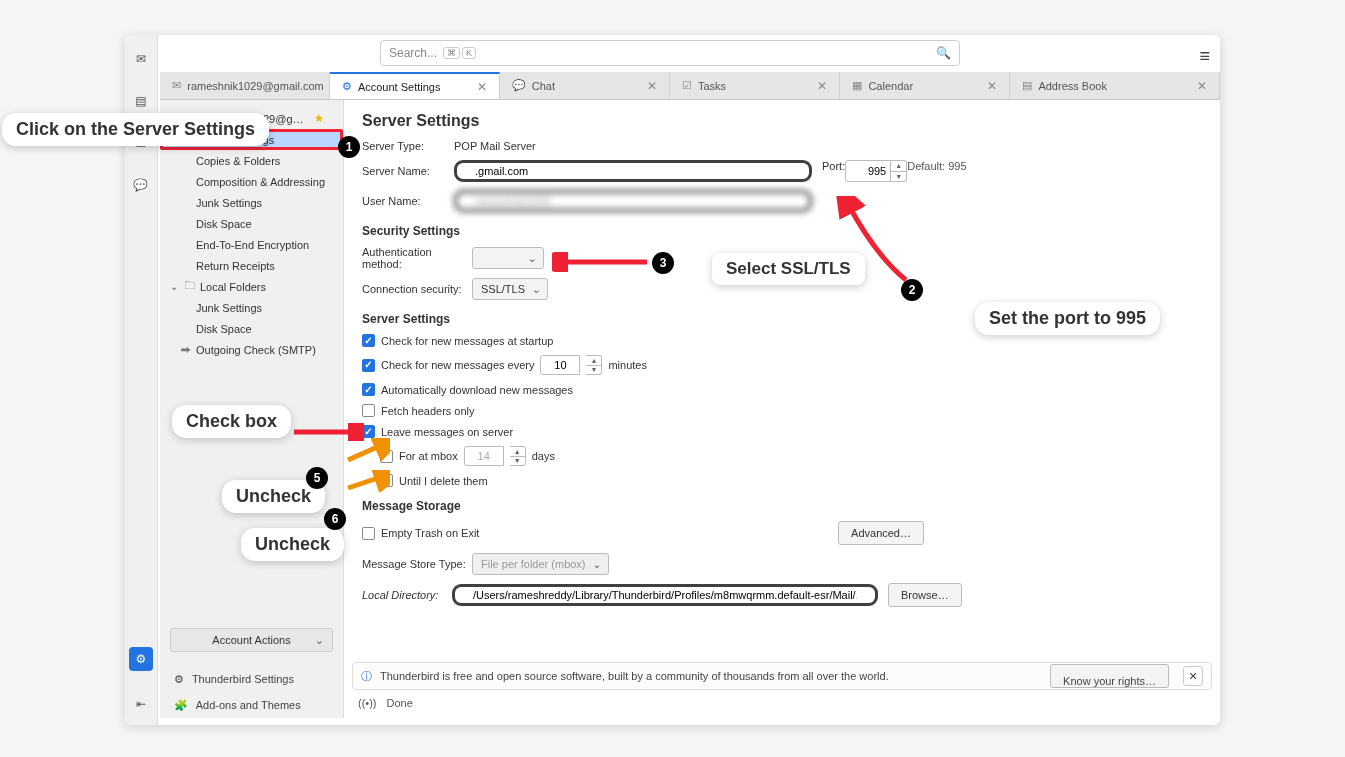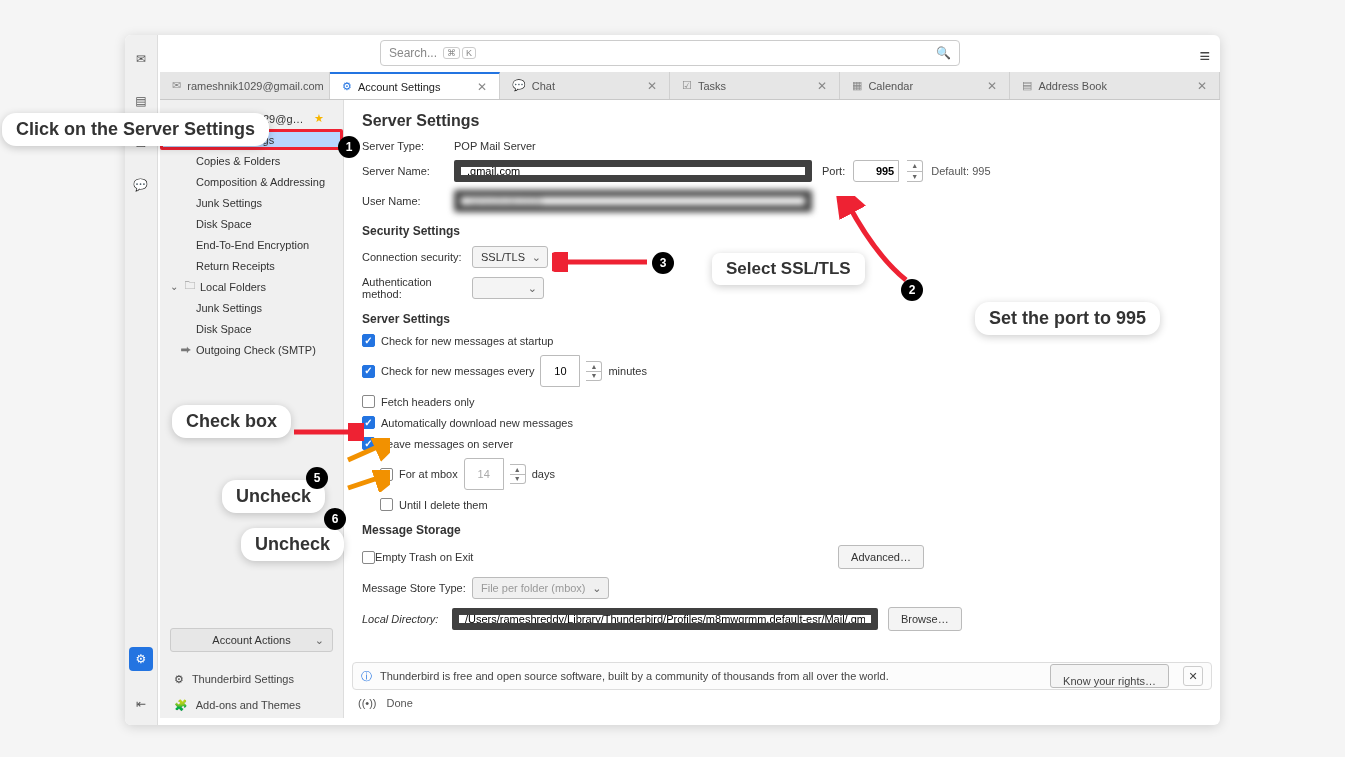--- a/index.html
+++ b/index.html
@@ -44,36 +44,36 @@
 .account-actions { margin:6px 10px; height:24px; background:#e7e7e7; border:1px solid #ccc; border-radius:3px; display:flex; align-items:center; justify-content:center; font-size:11px; color:#333; cursor:pointer; position:relative; }
 .account-actions::after { content:"⌄"; position:absolute; right:8px; color:#666; }
 .sidebar-bottom { padding:8px 0 0 14px; }
 .sb-link { display:flex; align-items:center; gap:8px; height:26px; font-size:11px; color:#444; cursor:pointer; }
 
 
 .content { flex:1; padding:12px 22px 0 18px; position:relative; overflow:auto; }
 h1 { font-size:16px; font-weight:600; margin-bottom:10px; }
 .row { display:flex; align-items:center; margin-bottom:8px; font-size:11px; }
 .lbl { width:92px; color:#333; }
-.txt-input { border:7px solid #404040; border-radius:2px; height:22px; padding:0 6px; font-size:11px; background:#fff; }
+.txt-input { border:3px solid #404040; border-radius:9px; height:22px; padding:0 18px; font-size:11px; background:#fff; }
 .wide { width:358px; }
-.port-row { display:flex; align-items:center; gap:8px; font-size:11px; }
-.port-input { width:46px; text-align:right; border:1px solid #bbb; border-radius:3px 0 0 3px; height:22px; padding:0 4px; font-size:11px;font-weight:bold; }
+.port-row { display:flex; align-items:flex-start; font-size:11px; }
+.port-input { width:46px; text-align:right; border:1px solid #bbb; border-radius:3px 0 0 3px; height:22px; padding:0 4px; font-size:11px; }
 .stepper { width:16px; height:22px; border:1px solid #bbb; border-left:0; border-radius:0 3px 3px 0; display:flex; flex-direction:column; }
 .stepper div { flex:1; font-size:7px; display:flex; align-items:center; justify-content:center; color:#666; border-bottom:1px solid #bbb; cursor:pointer; }
 .stepper div:last-child { border-bottom:0; }
 .section-h { font-weight:600; font-size:12px; margin:12px 0 8px 0; }
 .sel-box { border:1px solid #bbb; background:#f4f4f4; height:22px; border-radius:3px; min-width:72px; padding:0 22px 0 8px; font-size:11px; display:inline-flex; align-items:center; position:relative; cursor:pointer; }
 .sel-box::after { content:"⌄"; position:absolute; right:6px; color:#666; }
 .chk-row { display:flex; align-items:center; gap:6px; font-size:11px; margin-bottom:8px; }
 .chk-row.indent { margin-left:18px; }
 .chk { width:13px; height:13px; border:1px solid #888; border-radius:2px; display:inline-flex; align-items:center; justify-content:center; background:#fff; cursor:pointer; }
 .chk.on { background:#2374e1; border-color:#2374e1; }
 .chk.on::after { content:"✓"; color:#fff; font-size:10px; font-weight:bold; line-height:1; }
-.small-input { width:40px; text-align:center; border:1px solid #bbb; border-radius:3px 0 0 3px; height:32px; font-size:11px; padding:4px 2px; }
+.small-input { width:40px; text-align:center; border:1px solid #bbb; border-radius:3px 0 0 3px; height:20px; font-size:11px; padding:4px 2px; }
 .btn { border:1px solid #bbb; background:#f4f4f4; border-radius:3px; height:24px; padding:0 12px; font-size:11px; display:inline-flex; align-items:center; cursor:pointer; }
 .dir-input { width:426px; }
 .blurred { filter:blur(3px); color:#999; }
 
 
 .info-bar { position:absolute; bottom:28px; left:8px; right:8px; height:28px; border:1px solid #ddd; border-radius:4px; background:#fcfcfc; display:flex; align-items:center; padding:0 8px; font-size:11px; color:#444; gap:8px; }
 .info-bar .ibtn { margin-left:auto;align-items:flex-end; }
 .close-info { width:20px; height:20px; border:1px solid #ccc; border-radius:3px; display:flex; align-items:center; justify-content:center; margin-left:6px; cursor:pointer; }
 .status-bar { position:absolute; bottom:6px; left:14px; right:14px; height:18px; display:flex; align-items:center; font-size:11px; color:#555; gap:10px; }
 
@@ -221,54 +221,54 @@
         <span style="color:#555;">Default: 995</span>
       </div>
     </div>
     <div class="row">
       <span class="lbl">User Name:</span>
       <input class="txt-input wide blurred" value="rameshnik1029" style="">
     </div>
 
     <div class="section-h">Security Settings</div>
     <div class="row">
+      <span style="width:110px;">Authentication method:</span>
+      <div class="sel-box">
+          <span></span>
+        </div>
+    </div>
+    <div class="row">
       <span style="width:110px;">Connection security:</span>
       <div class="sel-box">
           <span>SSL/TLS</span>
-        </div>
-    </div>
-    <div class="row">
-      <span style="width:110px;">Authentication method:</span>
-      <div class="sel-box">
-          <span></span>
         </div>
     </div>
 
     <div class="section-h">Server Settings</div>
     <div class="chk-row">
         <span class="chk on"></span>
         <span>Check for new messages at startup</span>
       </div>
     <div class="chk-row">
         <span class="chk on"></span>
       <span>Check for new messages every</span>
       <input class="small-input" value="10" style="">
       <div class="stepper" style="height:20px;">
           <div>▲</div>
           <div>▼</div>
         </div>
       <span>minutes</span>
     </div>
     <div class="chk-row">
+        <span class="chk on"></span>
+        <span>Automatically download new messages</span>
+      </div>
+    <div class="chk-row">
         <span class="chk"></span>
         <span>Fetch headers only</span>
-      </div>
-    <div class="chk-row">
-        <span class="chk on"></span>
-        <span>Automatically download new messages</span>
       </div>
     <div class="chk-row">
         <span class="chk on"></span>
         <span>Leave messages on server</span>
       </div>
     <div class="chk-row indent">
         <span class="chk"></span>
       <span>For at mbox</span>
       <input class="small-input" style="color: rgb(170, 170, 170);" value="14">
       <div class="stepper" style="height:20px;">
@@ -277,21 +277,21 @@
         </div>
       <span>days</span>
     </div>
     <div class="chk-row indent">
         <span class="chk"></span>
         <span>Until I delete them</span>
       </div>
 
     <div class="section-h">Message Storage</div>
     <div class="chk-row" style="justify-content:space-between;width:562px;">
-      <span style="display:flex;align-items:center;gap:0;">
+      <span style="display:flex;align-items:center;gap:6px;">
         <span class="chk"></span>
         <span>Empty Trash on Exit</span>
       </span>
       <span class="btn">
           <span>Advanced…</span>
         </span>
     </div>
     <div class="row">
       <span style="width:110px;">Message Store Type:</span>
       <div class="sel-box" style="color:#999;background:#f0f0f0;">

